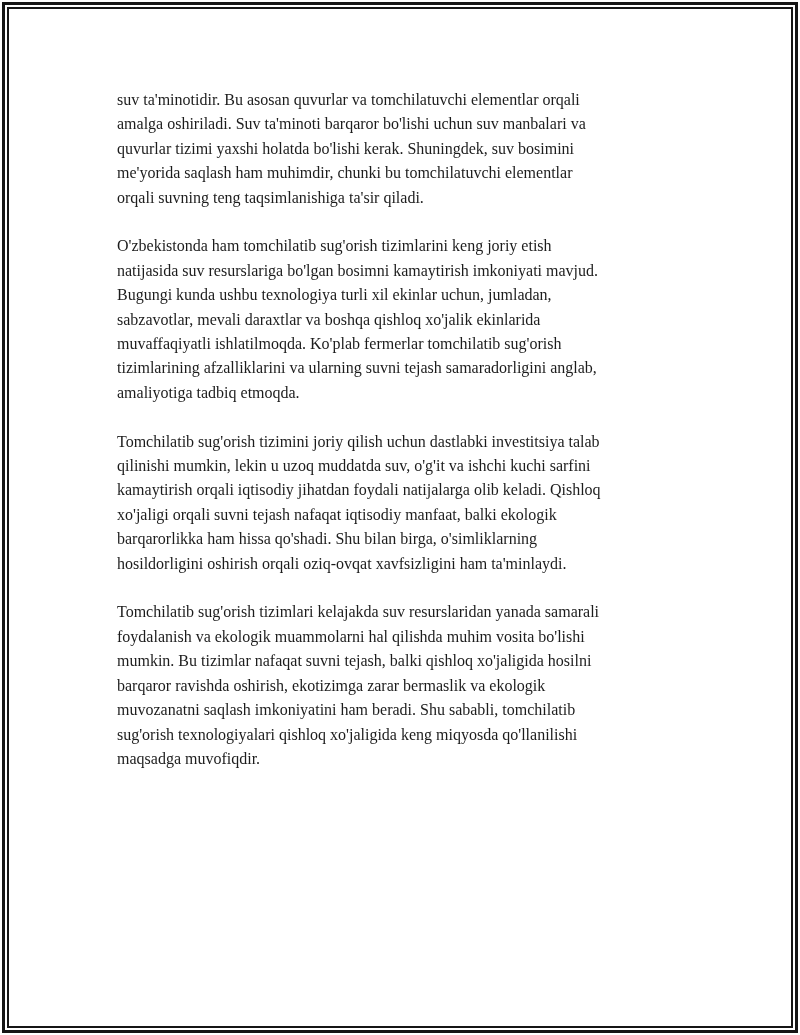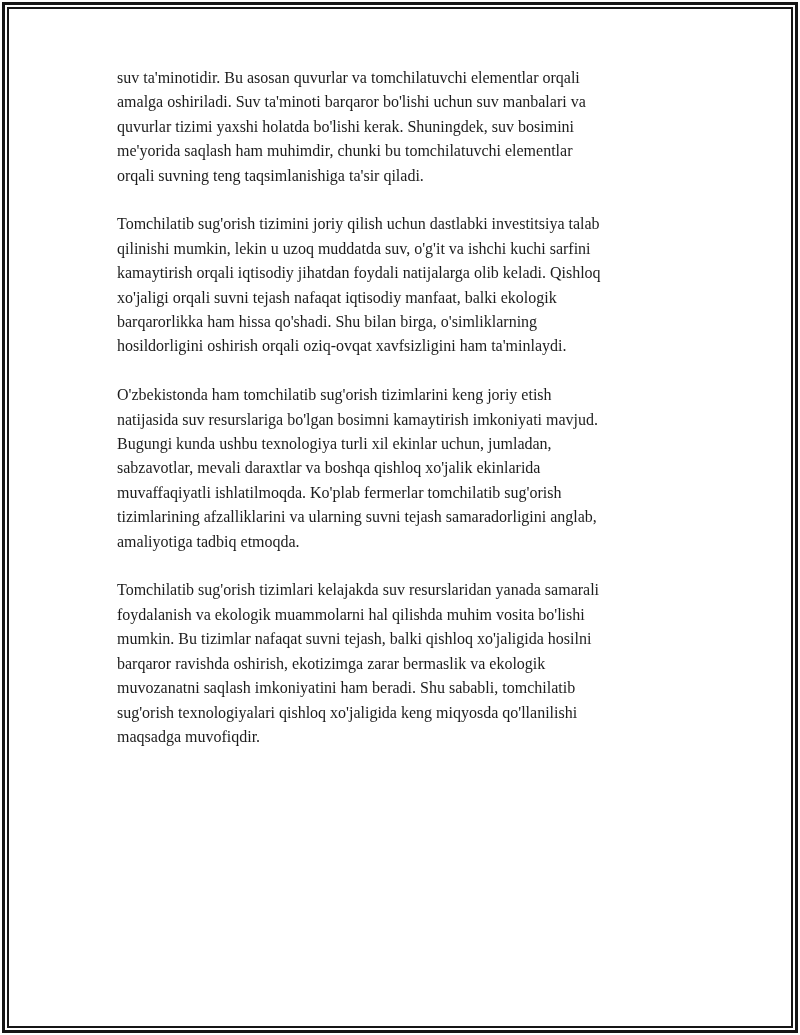--- a/index.html
+++ b/index.html
@@ -23,21 +23,21 @@
     padding: 2px;
   }
   .frame-inner {
     box-sizing: border-box;
     height: 100%;
     border: 2px solid #151515;
   }
   .content {
     box-sizing: border-box;
     height: 100%;
-    padding: 57px 85px 0 108px;
+    padding: 79px 85px 0 108px;
     border-radius: 23px;
   }
   .para {
     margin: 0 0 24.4px 0;
     max-width: 592px;
     font-family: "Liberation Serif", "DejaVu Serif", serif;
     font-size: 16px;
     line-height: 24.4px;
     color: #1c1c1c;
     white-space: pre-line;
@@ -49,33 +49,33 @@
 
 <div class="page">
   <div class="frame-outer">
     <div class="frame-inner">
       <div class="content">
         <p class="para">suv ta'minotidir. Bu asosan quvurlar va tomchilatuvchi elementlar orqali
 amalga oshiriladi. Suv ta'minoti barqaror bo'lishi uchun suv manbalari va
 quvurlar tizimi yaxshi holatda bo'lishi kerak. Shuningdek, suv bosimini
 me'yorida saqlash ham muhimdir, chunki bu tomchilatuvchi elementlar
 orqali suvning teng taqsimlanishiga ta'sir qiladi.</p>
-        <p class="para">Tomchilatib sug'orish tizimini joriy qilish uchun dastlabki investitsiya talab
-qilinishi mumkin, lekin u uzoq muddatda suv, o'g'it va ishchi kuchi sarfini
-kamaytirish orqali iqtisodiy jihatdan foydali natijalarga olib keladi. Qishloq
-xo'jaligi orqali suvni tejash nafaqat iqtisodiy manfaat, balki ekologik
-barqarorlikka ham hissa qo'shadi. Shu bilan birga, o'simliklarning
-hosildorligini oshirish orqali oziq-ovqat xavfsizligini ham ta'minlaydi.</p>
         <p class="para">O'zbekistonda ham tomchilatib sug'orish tizimlarini keng joriy etish
 natijasida suv resurslariga bo'lgan bosimni kamaytirish imkoniyati mavjud.
 Bugungi kunda ushbu texnologiya turli xil ekinlar uchun, jumladan,
 sabzavotlar, mevali daraxtlar va boshqa qishloq xo'jalik ekinlarida
 muvaffaqiyatli ishlatilmoqda. Ko'plab fermerlar tomchilatib sug'orish
 tizimlarining afzalliklarini va ularning suvni tejash samaradorligini anglab,
 amaliyotiga tadbiq etmoqda.</p>
+        <p class="para">Tomchilatib sug'orish tizimini joriy qilish uchun dastlabki investitsiya talab
+qilinishi mumkin, lekin u uzoq muddatda suv, o'g'it va ishchi kuchi sarfini
+kamaytirish orqali iqtisodiy jihatdan foydali natijalarga olib keladi. Qishloq
+xo'jaligi orqali suvni tejash nafaqat iqtisodiy manfaat, balki ekologik
+barqarorlikka ham hissa qo'shadi. Shu bilan birga, o'simliklarning
+hosildorligini oshirish orqali oziq-ovqat xavfsizligini ham ta'minlaydi.</p>
         <p class="para">Tomchilatib sug'orish tizimlari kelajakda suv resurslaridan yanada samarali
 foydalanish va ekologik muammolarni hal qilishda muhim vosita bo'lishi
 mumkin. Bu tizimlar nafaqat suvni tejash, balki qishloq xo'jaligida hosilni
 barqaror ravishda oshirish, ekotizimga zarar bermaslik va ekologik
 muvozanatni saqlash imkoniyatini ham beradi. Shu sababli, tomchilatib
 sug'orish texnologiyalari qishloq xo'jaligida keng miqyosda qo'llanilishi
 maqsadga muvofiqdir.</p>
       </div>
     </div>
   </div>

